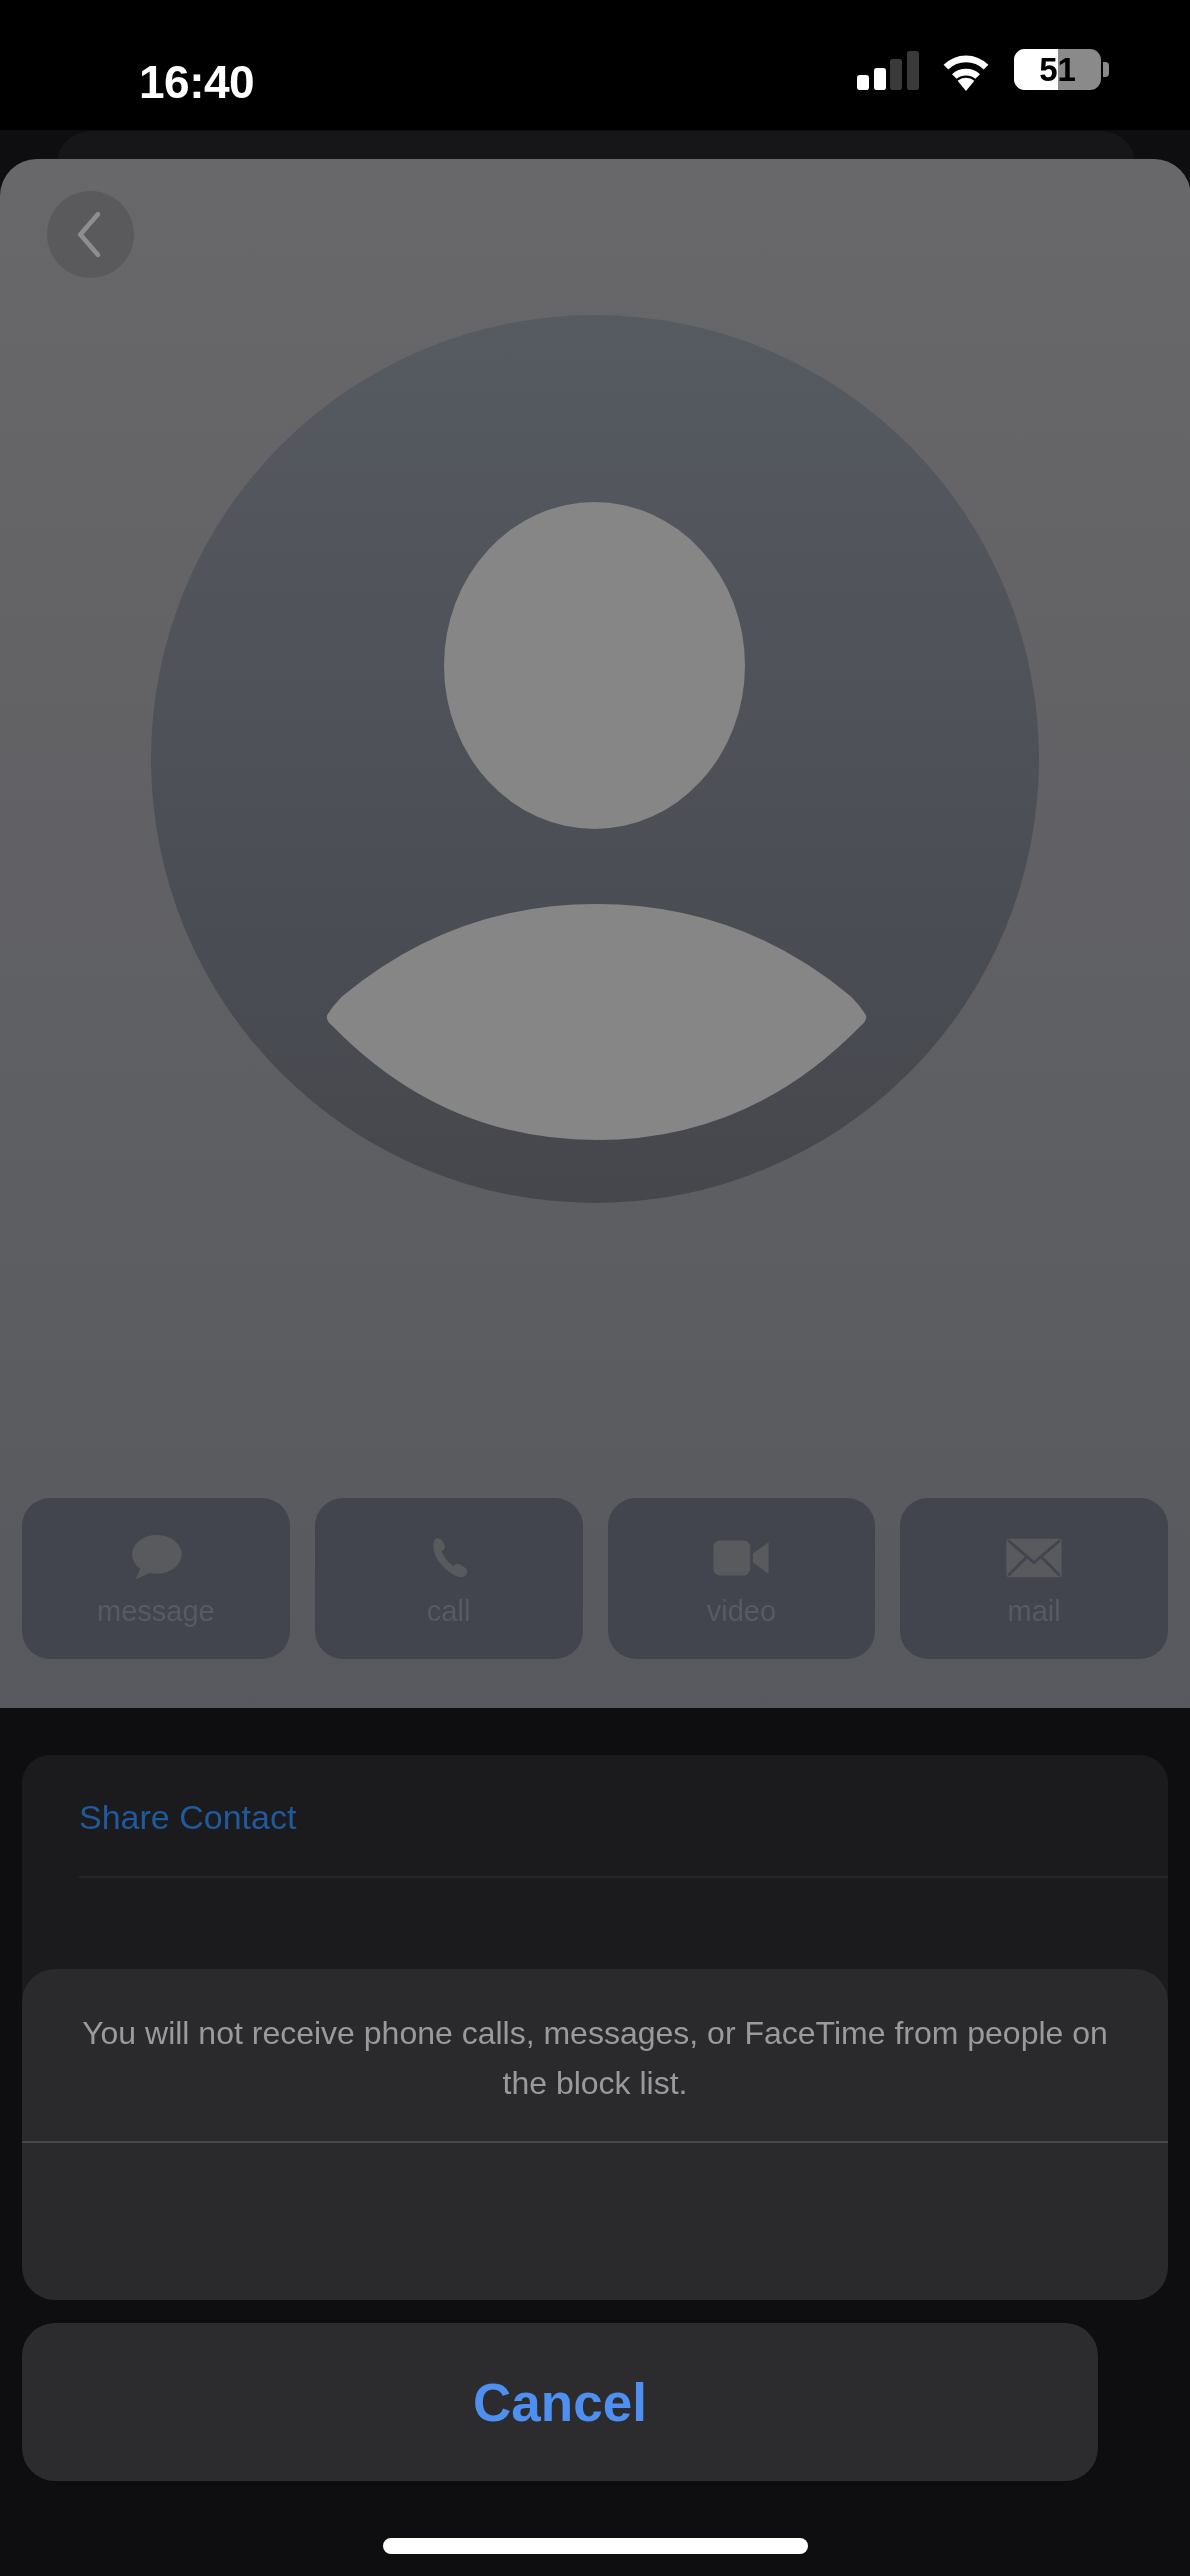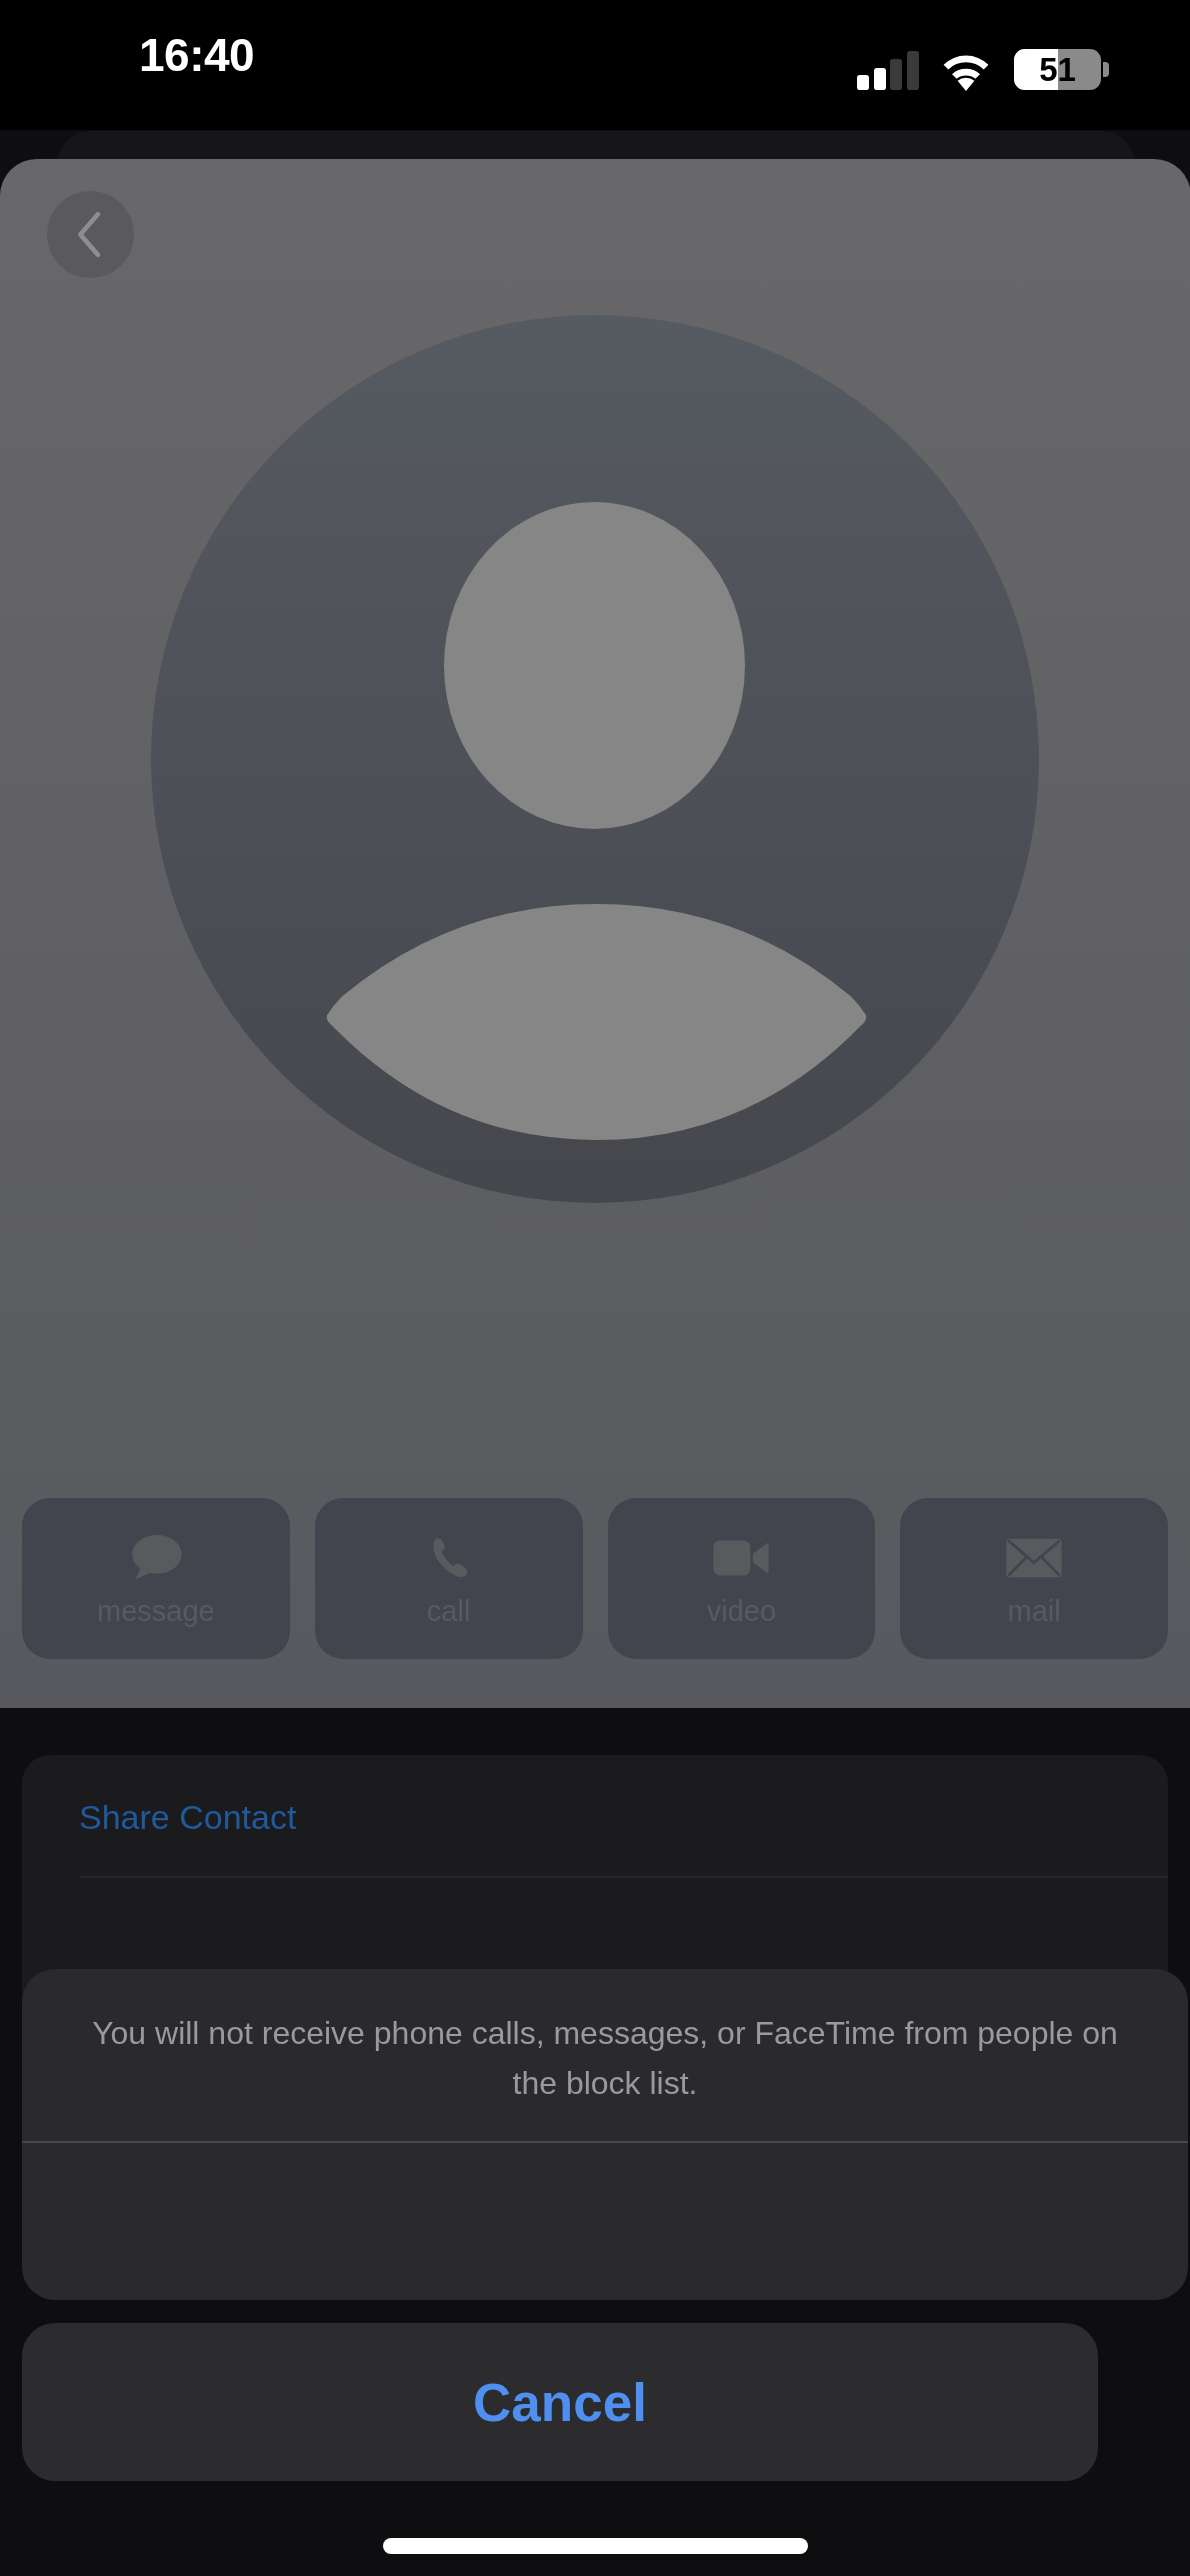--- a/index.html
+++ b/index.html
@@ -5,21 +5,21 @@
     html, body { margin: 0; padding: 0; }
     body {
       width: 1191px; height: 2576px; position: relative; overflow: hidden;
       background: #0e0e10;
       font-family: "Liberation Sans", sans-serif;
     }
     .abs { position: absolute; }
 
     
     .statusbar { left: 0; top: 0; width: 1191px; height: 130px; background: #000; }
-    .time { left: 139px; top: 28px; font-size: 46px; color: #fff; font-weight: bold; letter-spacing: -0.5px; }
+    .time { left: 139px; top: 55px; font-size: 46px; color: #fff; font-weight: bold; letter-spacing: -0.5px; }
     .signal { left: 857px; top: 51px; width: 61px; height: 39px; }
     .signal span { position: absolute; bottom: 0; width: 12px; border-radius: 2.8px; }
     .wifi { left: 938px; top: 48px; width: 56px; height: 43px; }
     .battery { left: 1014px; top: 49px; width: 87px; height: 41px; border-radius: 11px; overflow: hidden; background: #8a8a8a; }
     .battery .fill { position: absolute; left: 0; top: 0; bottom: 0; background: #fff; }
     .battery .pct { position: absolute; left: 0; right: 0; top: 1.9px; text-align: center; font-size: 33px; font-weight: bold; color: #000; }
     .battery-cap { left: 1103px; top: 62px; width: 5.6px; height: 15px; border-radius: 0 3.7px 3.7px 0; background: #8a8a8a; }
 
     
     .behind-sheet { left: 57px; top: 131px; width: 1078px; height: 74px; background: #161618; border-radius: 33px 33px 0 0; }
@@ -40,21 +40,21 @@
     .action-btn { flex: 1; background: #43454e; border-radius: 28px; position: relative; }
     .action-btn .icon { position: absolute; left: 50%; top: 37px; transform: translateX(-50%); width: 56px; height: 46px; }
     .action-btn .label { position: absolute; left: 0; right: 0; top: 97px; text-align: center; font-size: 29px; color: #575a63; }
 
     
     .list-card { left: 22px; top: 1755px; width: 1146px; height: 297px; background: #1b1b1d; border-radius: 28px; }
     .list-item { position: absolute; left: 57px; font-size: 34px; color: #1f5a9e; }
     .list-sep { position: absolute; left: 57px; right: 0; top: 121px; height: 1.9px; background: #262628; }
 
     
-    .sheet { left: 22px; top: 1969px; width: 1146px; height: 331px; background: #2a2a2c; border-radius: 33px; overflow: hidden; padding-left: 20px; }
+    .sheet { left: 22px; top: 1969px; width: 1146px; height: 331px; background: #2a2a2c; border-radius: 33px; overflow: hidden; }
     .sheet-msg { position: absolute; left: 46px; right: 46px; top: 39px; text-align: center;
       font-size: 32px; line-height: 50px; color: #9a9a9c; }
     .sheet-sep { position: absolute; left: 0; right: 0; top: 172px; height: 1.9px; background: #48484a; }
     .sheet-action { position: absolute; left: 0; right: 0; top: 174px; height: 157px;
       display: flex; align-items: center; justify-content: center; font-size: 53px; color: #e5473f; cursor: pointer; }
 
     .cancel { left: 22px; top: 2323px; width: 1076px; height: 158px; background: #2c2c2e; border-radius: 33px;
       display: flex; align-items: center; justify-content: center; font-size: 53px; font-weight: bold; color: #4e8ff0; cursor: pointer; }
 
     .home-indicator { left: 383px; top: 2538px; width: 425px; height: 16px; border-radius: 8.3px; background: #fff; }

